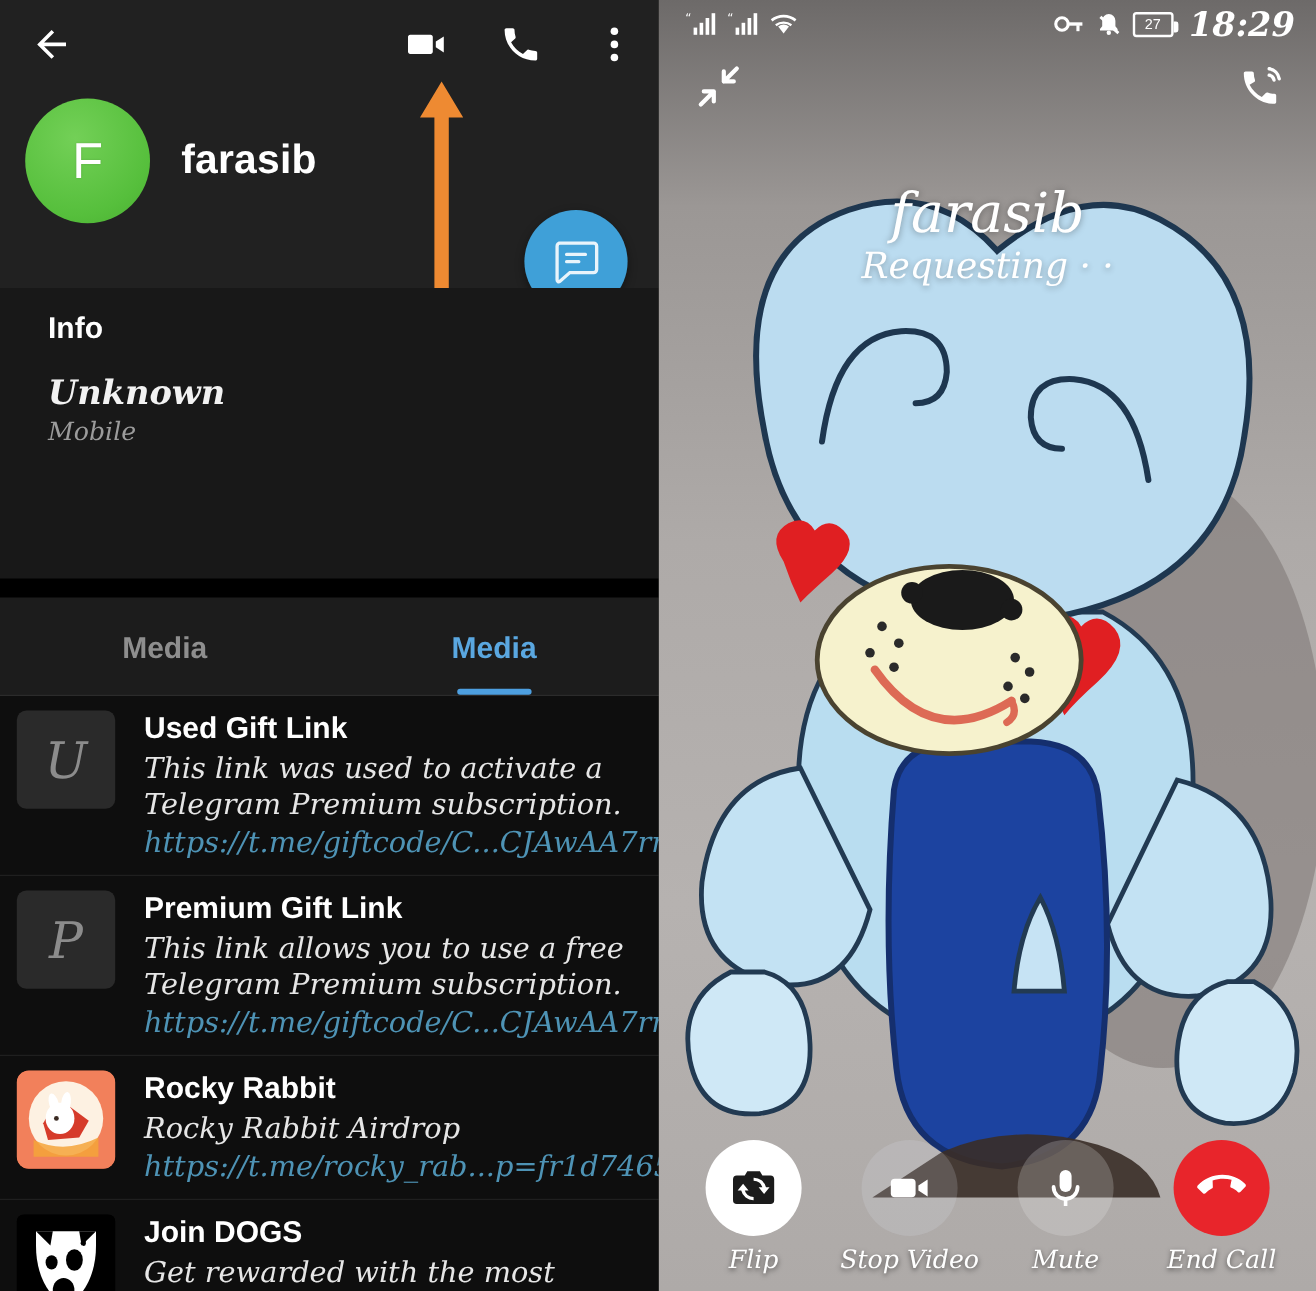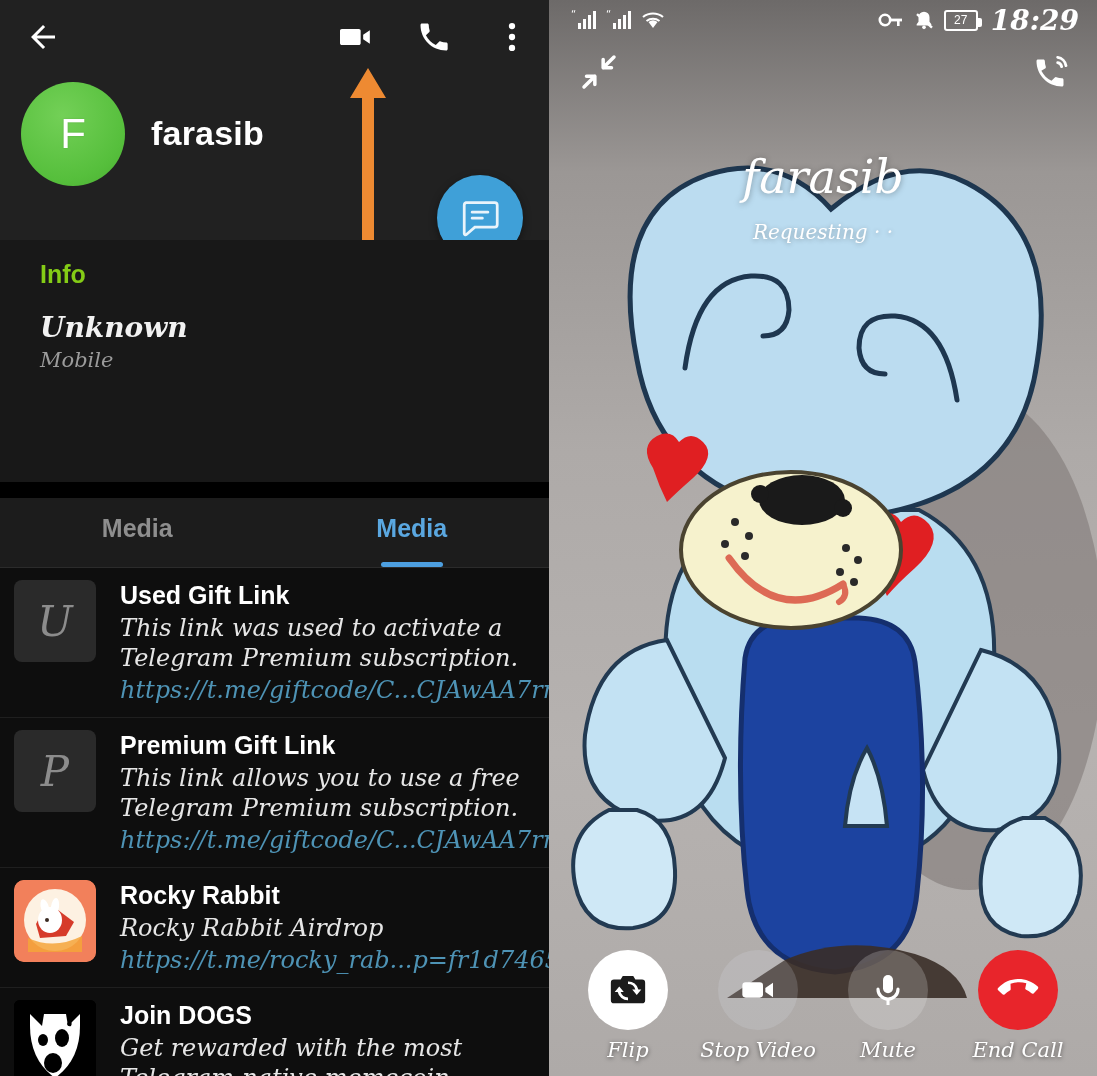--- a/index.html
+++ b/index.html
@@ -79,21 +79,21 @@
   }
 
   
   .info-sect {
     background: #181818;
     padding: 16px 0 22px 0;
     height: 242px;
     position: relative;
   }
   .info-title {
-    color: #84cc16; font-size: 25px; font-weight: 700;
+    color: #ffffff; font-size: 25px; font-weight: 700;
     padding-left: 40px; margin-top: 4px;
   }
   .info-row { padding: 22px 40px 0 40px; position: relative; }
   .info-main {
     color: #f2f2f2; font-size: 28px; font-weight: 700;
     font-family: "DejaVu Serif", serif; font-style: italic;
   }
   .info-sub {
     color: #9b9b9b; font-size: 21px; margin-top: 4px;
     font-family: "DejaVu Serif", serif; font-style: italic;
@@ -114,21 +114,21 @@
     position: absolute; left: -4px; top: -5px;
     width: 40px; height: 40px; border-radius: 50%;
     background: #2b2b2b; border: 3px solid #828282;
   }
   .black-gap { height: 16px; background: #000; }
 
   
   .tabs {
     background: #1c1c1c;
     display: flex; align-items: flex-end;
-    height: 70px;
+    height: 82px;
     border-bottom: 1px solid #2b2b2b;
   }
   .tab {
     flex: 1; text-align: center;
     color: #8e8e8e; font-size: 25px; font-weight: 700;
     padding-bottom: 24px; position: relative;
   }
   .tab.active { color: #5aa7e0; }
   .tab.active::after {
     content: ""; position: absolute;
@@ -219,21 +219,21 @@
     position: absolute; top: 150px; left: 0; right: 0;
     text-align: center; z-index: 7;
     color: #ffffff;
   }
   .call-name .nm {
     font-size: 46px; font-style: italic;
     font-family: "DejaVu Serif", serif;
     text-shadow: 0 1px 6px rgba(0,0,0,.35);
   }
   .call-name .st {
-    font-size: 20px; font-style: italic; margin-top: 16px;
+    font-size: 30px; font-style: italic; margin-top: 1px;
     font-family: "DejaVu Serif", serif;
     text-shadow: 0 1px 5px rgba(0,0,0,.3);
   }
 
   
   .bear { position: absolute; left: 0; top: 0; width: 548px; height: 1076px; }
 
   .controls {
     position: absolute; bottom: 8px; left: 0; right: 0;
     display: flex; justify-content: space-around; align-items: flex-end;

